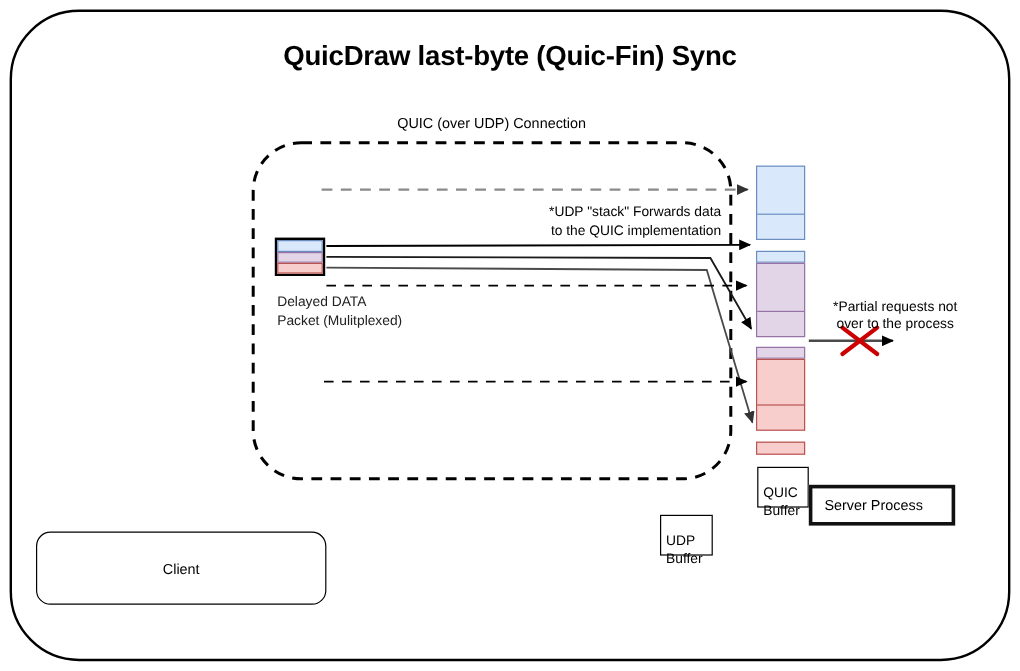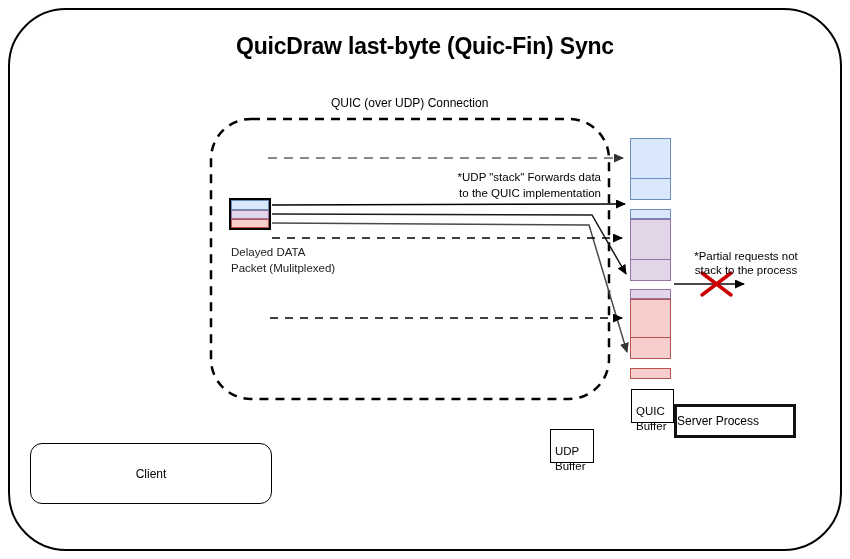--- a/index.html
+++ b/index.html
@@ -42,21 +42,21 @@
   #buf-red .divline{top:37px;border-top:1px solid #b85450;}
   #strip-red{left:630px;top:368px;width:41px;height:11px;background:#f8cecc;border:1px solid #b85450;}
   
   .labelbox{box-sizing:border-box;border:1.5px solid #000;background:#fff;
     font-size:11.5px;line-height:14.5px;padding:14px 0 0 4px;}
   #udp-buffer-box{left:550px;top:429px;width:44px;height:34px;}
   #quic-buffer-box{left:631px;top:389px;width:43px;height:34px;}
   #server-process-box{
     left:674px;top:404px;width:122px;height:34px;box-sizing:border-box;
     border:3px solid #111;background:#fff;font-size:12px;
-    display:flex;align-items:center;
+    display:flex;align-items:center;padding-left:10px;
   }
   .node{
     box-sizing:border-box;border:1.5px solid #000;border-radius:12px;background:#fff;
     font-size:12px;display:flex;align-items:center;justify-content:center;
   }
   #client-node{left:30px;top:443px;width:242px;height:61px;}
   #server-node{left:550px;top:444px;width:272px;height:60px;}
 </style>
 </head>
 <body>
@@ -112,21 +112,21 @@
     <div>to the QUIC implementation</div>
   </div>
 
   <div id="note-delayed" class="abs note">
     <div>Delayed DATA</div>
     <div>Packet (Mulitplexed)</div>
   </div>
 
   <div id="note-partial" class="abs note">
     <div>*Partial requests not</div>
-    <div>stack to the process</div>
+    <div>over to the process</div>
   </div>
 
   <div id="buf-blue" class="abs qbox">
     <div class="divline"></div>
   </div>
   <div id="strip-blue" class="abs qbox"></div>
   <div id="buf-purple" class="abs qbox">
     <div class="divline"></div>
   </div>
   <div id="strip-purple" class="abs qbox"></div>

